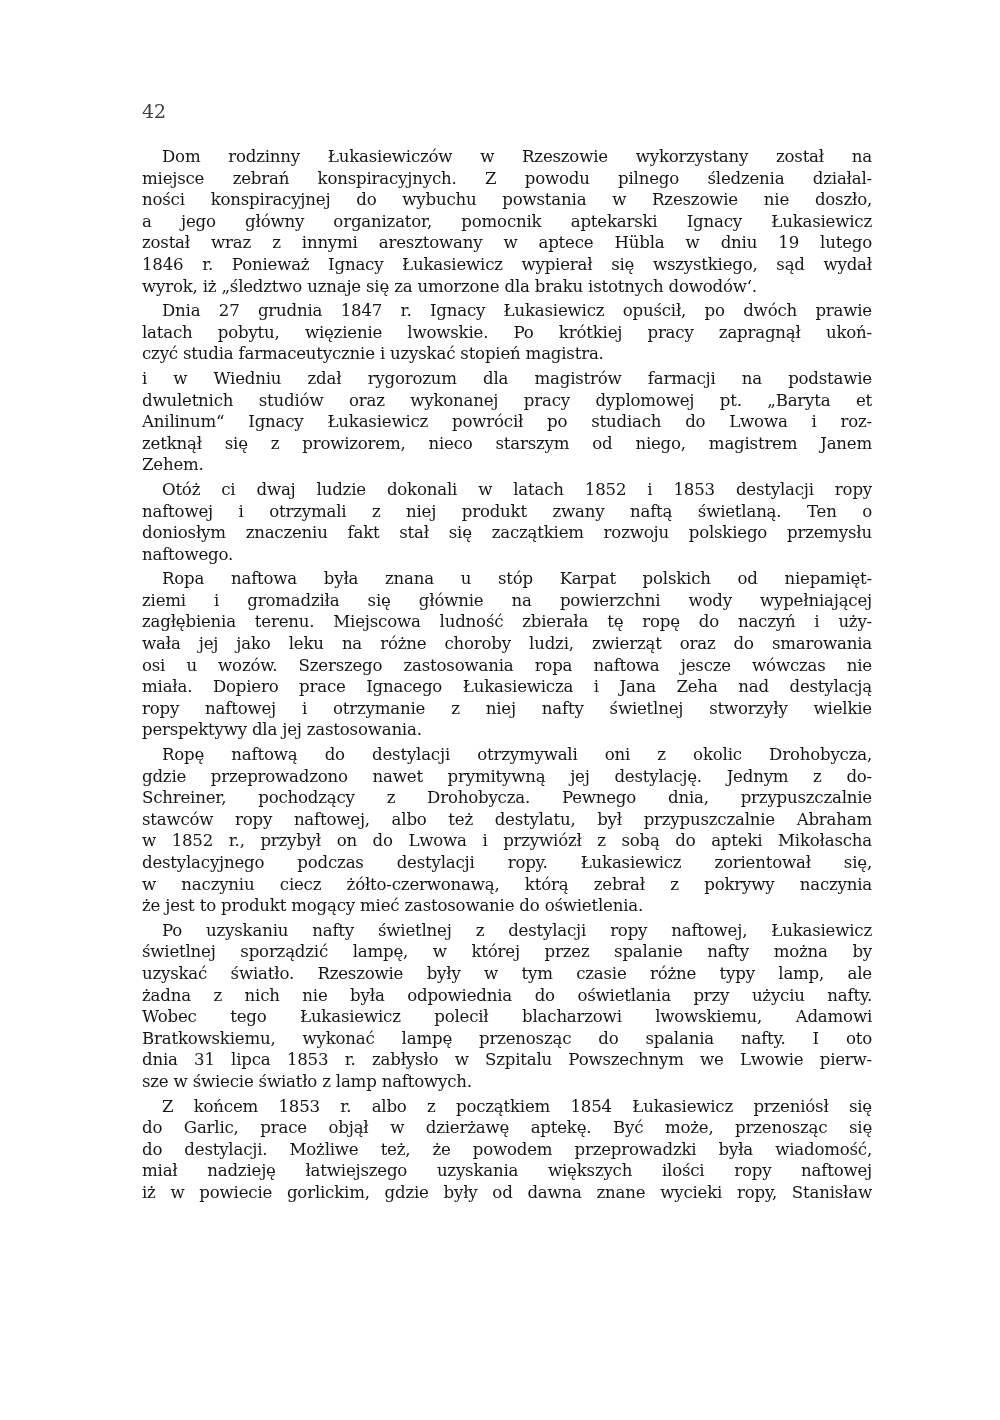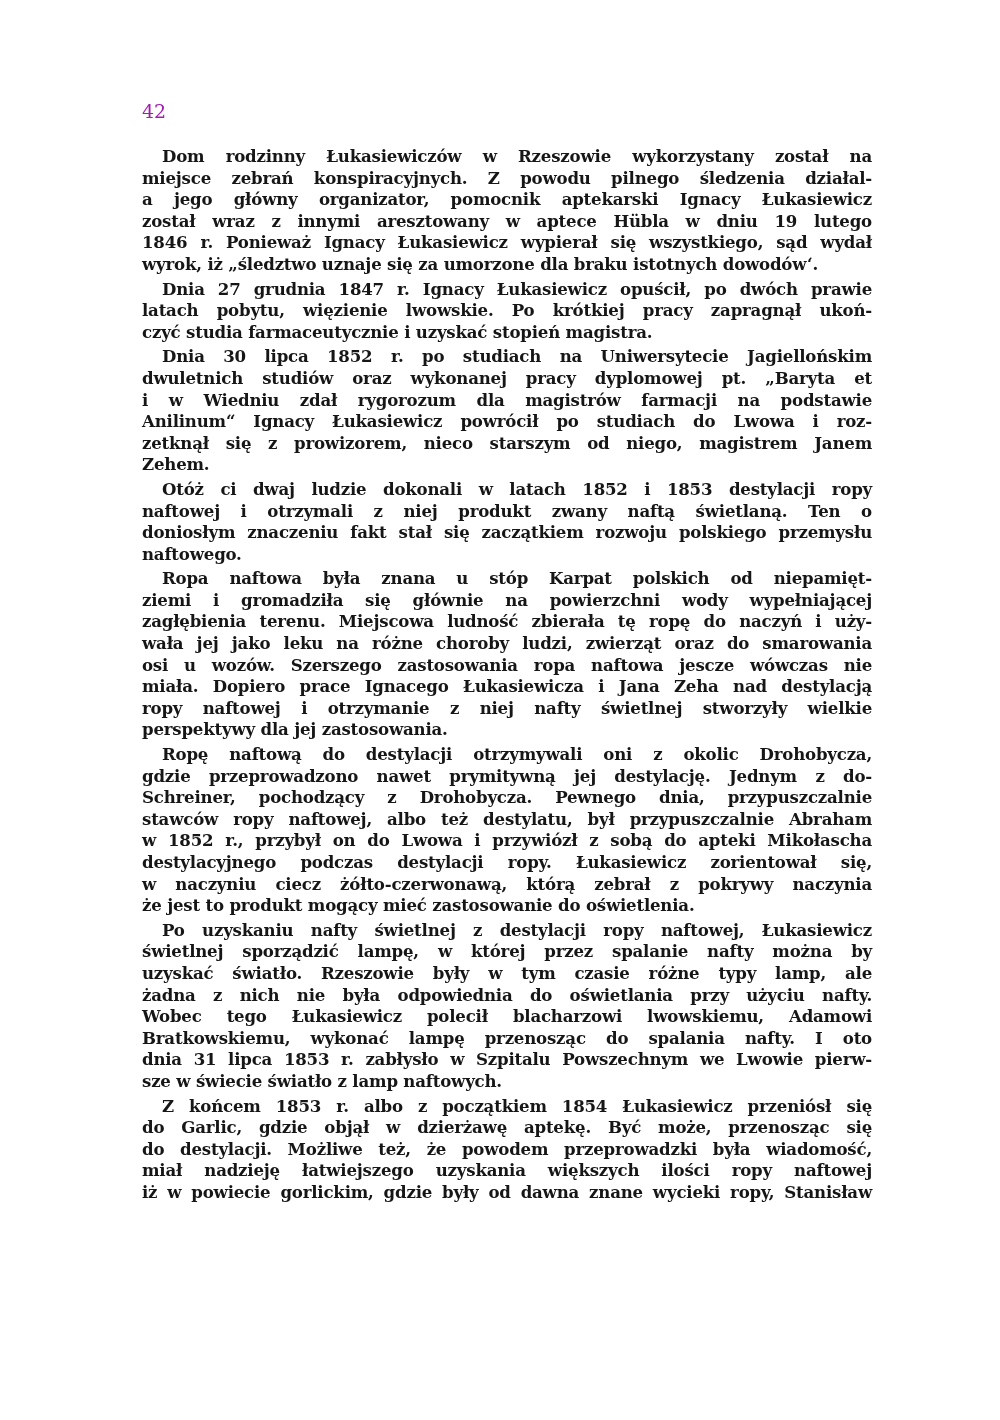--- a/index.html
+++ b/index.html
@@ -1,28 +1,28 @@
 <!DOCTYPE html>
 <html><head>
 <meta charset="utf-8">
 <style>
   html, body { margin: 0; padding: 0; background: #ffffff; }
   body { width: 1000px; height: 1420px; position: relative; overflow: hidden; }
   .page-number {
     position: absolute; left: 142px; top: 100px;
     font-family: "DejaVu Serif", "Liberation Serif", serif;
-    font-size: 19px; color: #a21caf;
+    font-size: 19px; color: #404040;
   }
   .text-body {
     position: absolute; left: 142px; top: 146px; width: 730px;
     font-family: "DejaVu Serif", "Liberation Serif", serif;
     font-size: 16.6px; color: #161616;
     letter-spacing: -0.2px;
   }
-  .paragraph { margin: 0 0 3px 0; font-weight: bold; }
+  .paragraph { margin: 0 0 3px 0; }
   .line {
     display: block; height: 21.6px; line-height: 21.6px;
     text-align: justify; text-align-last: justify; white-space: nowrap;
   }
   .line.first { padding-left: 20px; }
   .line.last { text-align-last: left; }
   
   .line > span { display: block; white-space: normal; text-align: justify; text-align-last: justify; }
   .line.last > span { text-align-last: left; }
 </style>
@@ -31,20 +31,23 @@
 
 <div>
   <div class="page-number">42</div>
   <div class="text-body" id="text-body">
       <div class="paragraph">
         <div class="line first">
           <span>Dom rodzinny Łukasiewiczów w Rzeszowie wykorzystany został na</span>
         </div>
         <div class="line">
           <span>miejsce zebrań konspiracyjnych. Z powodu pilnego śledzenia działal-</span>
+        </div>
+        <div class="line">
+          <span>ności konspiracyjnej do wybuchu powstania w Rzeszowie nie doszło,</span>
         </div>
         <div class="line">
           <span>a jego główny organizator, pomocnik aptekarski Ignacy Łukasiewicz</span>
         </div>
         <div class="line">
           <span>został wraz z innymi aresztowany w aptece Hübla w dniu 19 lutego</span>
         </div>
         <div class="line">
           <span>1846 r. Ponieważ Ignacy Łukasiewicz wypierał się wszystkiego, sąd wydał</span>
         </div>
@@ -57,28 +60,25 @@
           <span>Dnia 27 grudnia 1847 r. Ignacy Łukasiewicz opuścił, po dwóch prawie</span>
         </div>
         <div class="line">
           <span>latach pobytu, więzienie lwowskie. Po krótkiej pracy zapragnął ukoń-</span>
         </div>
         <div class="line last">
           <span>czyć studia farmaceutycznie i uzyskać stopień magistra.</span>
         </div>
       </div>
       <div class="paragraph">
-        <div class="line first">
-          <span>Dnia 30 lipca 1852 r. po studiach na Uniwersytecie Jagiellońskim</span>
+        <div class="line">
+          <span>i w Wiedniu zdał rygorozum dla magistrów farmacji na podstawie</span>
         </div>
         <div class="line">
           <span>dwuletnich studiów oraz wykonanej pracy dyplomowej pt. „Baryta et</span>
-        </div>
-        <div class="line">
-          <span>i w Wiedniu zdał rygorozum dla magistrów farmacji na podstawie</span>
         </div>
         <div class="line">
           <span>Anilinum“ Ignacy Łukasiewicz powrócił po studiach do Lwowa i roz-</span>
         </div>
         <div class="line">
           <span>zetknął się z prowizorem, nieco starszym od niego, magistrem Janem</span>
         </div>
         <div class="line last">
           <span>Zehem.</span>
         </div>
@@ -173,21 +173,21 @@
         </div>
         <div class="line last">
           <span>sze w świecie światło z lamp naftowych.</span>
         </div>
       </div>
       <div class="paragraph">
         <div class="line first">
           <span>Z końcem 1853 r. albo z początkiem 1854 Łukasiewicz przeniósł się</span>
         </div>
         <div class="line">
-          <span>do Garlic, gdzie objął w dzierżawę aptekę. Być może, przenosząc się</span>
+          <span>do Garlic, prace objął w dzierżawę aptekę. Być może, przenosząc się</span>
         </div>
         <div class="line">
           <span>do destylacji. Możliwe też, że powodem przeprowadzki była wiadomość,</span>
         </div>
         <div class="line">
           <span>miał nadzieję łatwiejszego uzyskania większych ilości ropy naftowej</span>
         </div>
         <div class="line">
           <span>iż w powiecie gorlickim, gdzie były od dawna znane wycieki ropy, Stanisław</span>
         </div>

